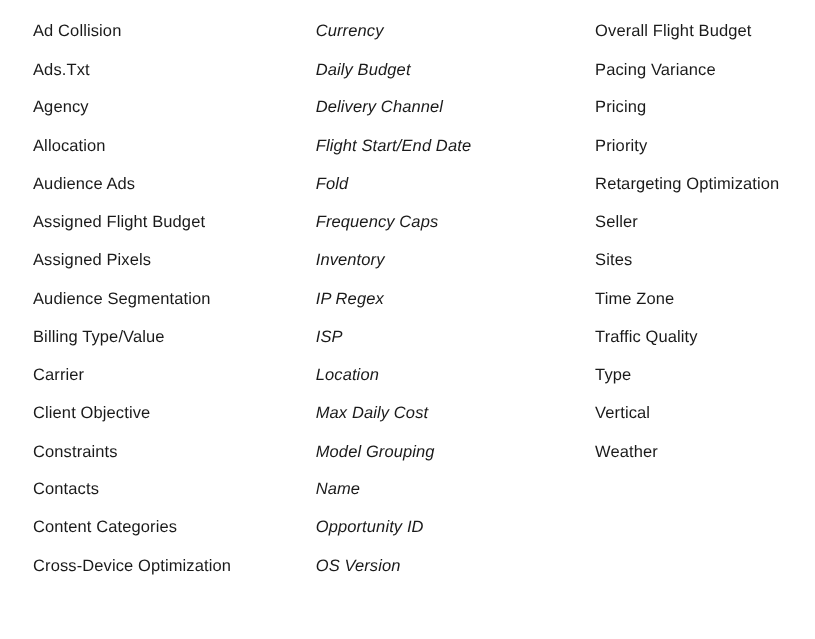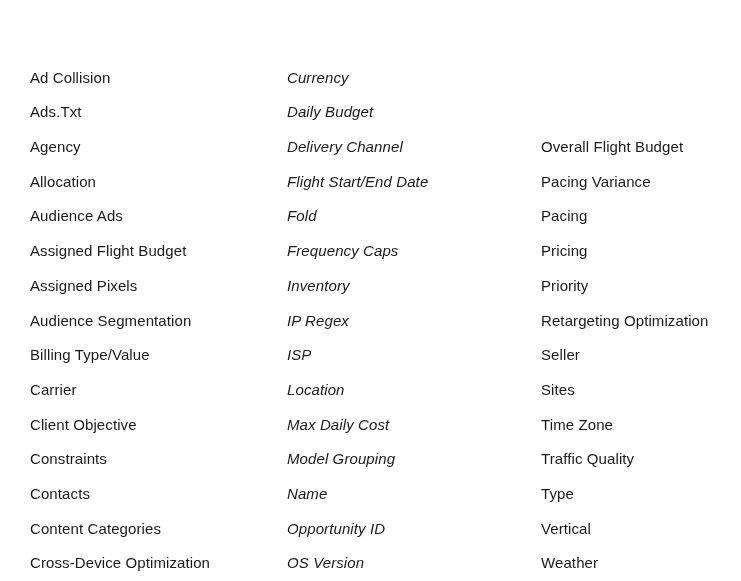--- a/index.html
+++ b/index.html
@@ -10,21 +10,21 @@
     width: 741px;
     height: 581px;
     background: #ffffff;
     font-family: "Liberation Sans", sans-serif;
     color: #1a1a1a;
     overflow: hidden;
   }
   .columns {
     display: flex;
     flex-direction: row;
-    align-items: flex-end;
+    align-items: flex-start;
     padding-top: 12px;
     box-sizing: border-box;
     height: 581px;
   }
   .column {
     display: flex;
     flex-direction: column;
   }
   .column.col-0 { width: 257px; padding-left: 30px; box-sizing: border-box; }
   .column.col-1 { width: 256px; padding-left: 30px; box-sizing: border-box; font-style: italic; }
@@ -74,21 +74,20 @@
     <div class="term">Max Daily Cost</div>
     <div class="term">Model Grouping</div>
     <div class="term">Name</div>
     <div class="term">Opportunity ID</div>
     <div class="term">OS Version</div>
   </div>
 
   <div class="column col-2">
     <div class="term">Overall Flight Budget</div>
     <div class="term">Pacing Variance</div>
-    <div class="term">Pacing</div>
     <div class="term">Pricing</div>
     <div class="term">Priority</div>
     <div class="term">Retargeting Optimization</div>
     <div class="term">Seller</div>
     <div class="term">Sites</div>
     <div class="term">Time Zone</div>
     <div class="term">Traffic Quality</div>
     <div class="term">Type</div>
     <div class="term">Vertical</div>
     <div class="term">Weather</div>

